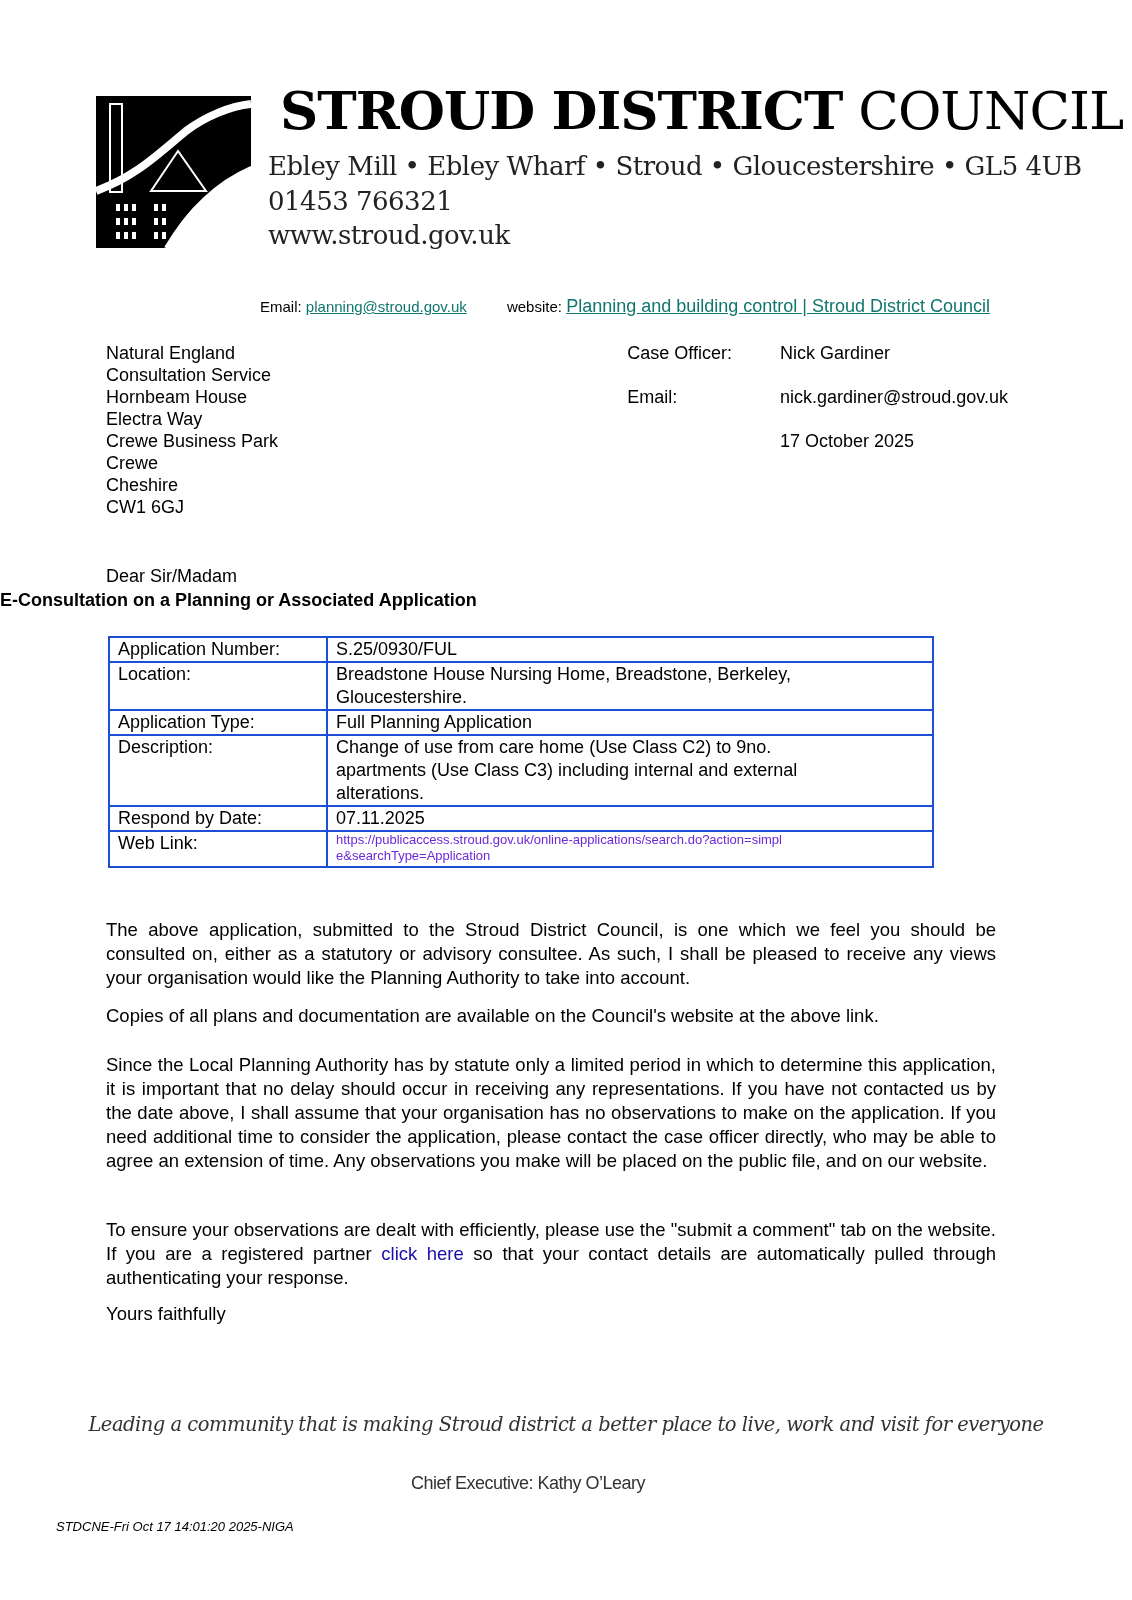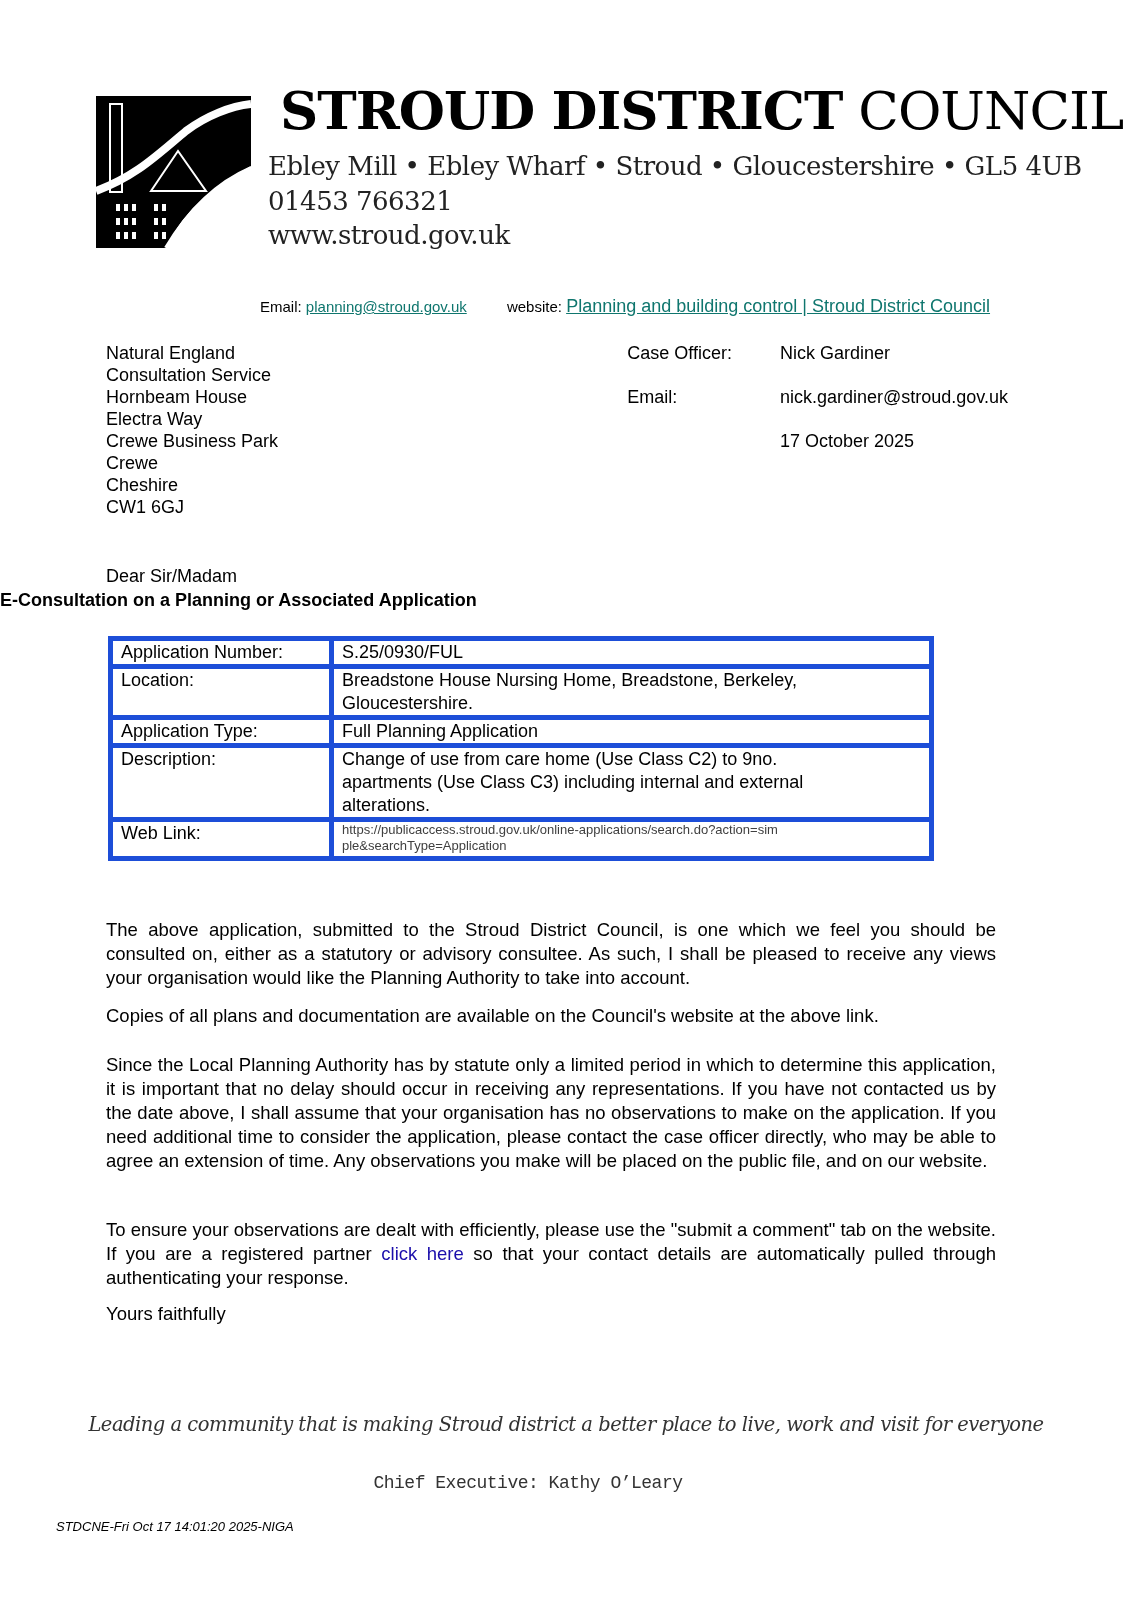--- a/index.html
+++ b/index.html
@@ -12,27 +12,27 @@
   .contact-row a { color: #0f766e; text-decoration: underline; }
   .contact-row .site { margin-left: 36px; }
   .contact-row .site a { font-size: 18px; }
   .address { position: absolute; left: 106px; top: 342px; font-size: 18px; line-height: 22px; }
   .meta { position: absolute; top: 342px; font-size: 18px; line-height: 22px; }
   .meta-labels { right: 400px; }
   .meta-values { left: 780px; }
   .greeting { position: absolute; left: 106px; top: 566px; font-size: 18px; }
   .subject { position: absolute; left: 0; width: 1100px; top: 590px; text-align: left; font-size: 18px; font-weight: bold; }
   table.app { position: absolute; left: 108px; top: 636px; width: 826px; border-collapse: collapse; font-size: 18px; }
-  table.app td { border: 5px solid #1d4ed8; padding: 0 8px; vertical-align: top; line-height: 23px; }
+  table.app td { border: 2px solid #1d4ed8; padding: 0 8px; vertical-align: top; line-height: 23px; }
   table.app td.k { width: 200px; }
-  table.app a { color: #404040; font-size: 13px; line-height: 16px; display: inline-block; }
+  table.app a { color: #6d28d9; font-size: 13px; line-height: 16px; display: inline-block; }
   .para { position: absolute; left: 106px; width: 890px; font-size: 18.5px; line-height: 24px; text-align: justify; }
   .para a { color: #1a0dab; }
   .slogan { position: absolute; left: 0; width: 1132px; top: 1413px; text-align: center; font-family: "DejaVu Serif", serif; font-style: italic; font-size: 19.5px; color: #333; letter-spacing: -0.5px; }
-  .ceo { position: absolute; left: 0; width: 1056px; top: 1473px; text-align: center; font-family: Liberation Mono, monospace; font-size: 18px; color: #333; letter-spacing: -0.5px; }
+  .ceo { position: absolute; left: 0; width: 1056px; top: 1473px; text-align: center; font-family: Liberation Sans, sans-serif; font-size: 18px; color: #333; letter-spacing: -0.5px; }
   .ref { position: absolute; left: 56px; top: 1519px; font-size: 13px; font-style: italic; }
 </style>
 </head>
 <body>
 
 <svg class="logo" viewBox="0 0 155 152">
   <path d="M0 0 L155 0 L155 70 C120 90 90 110 70 152 L0 152 Z" fill="#000"></path>
   <path d="M0 95 C40 80 60 60 90 35 C110 20 135 10 155 8" stroke="#fff" stroke-width="8" fill="none"></path>
   <path d="M70 152 C95 110 125 85 155 72" stroke="#fff" stroke-width="4" fill="none"></path>
   <rect x="14" y="8" width="12" height="88" fill="none" stroke="#fff" stroke-width="2"></rect>
@@ -107,20 +107,24 @@
       </tr>
   <tr>
         <td class="k">Application Type:</td>
         <td>Full Planning Application</td>
       </tr>
   <tr>
         <td class="k">Description:</td>
         <td style="padding-right:110px">Change of use from care home (Use Class C2) to 9no. apartments (Use Class C3) including internal and external alterations.</td>
       </tr>
   <tr>
+        <td class="k">Respond by Date:</td>
+        <td>07.11.2025</td>
+      </tr>
+  <tr>
         <td class="k">Web Link:</td>
         <td style="padding-right:150px"><a style="word-break:break-all">https://publicaccess.stroud.gov.uk/online-applications/search.do?action=simple&amp;searchType=Application</a></td>
       </tr>
 </tbody>
   </table>
 
 <div class="para" style="top:918px">The above application, submitted to the Stroud District Council, is one which we feel you should be consulted on, either as a statutory or advisory consultee. As such, I shall be pleased to receive any views your organisation would like the Planning Authority to take into account.</div>
 <div class="para" style="top:1004px">Copies of all plans and documentation are available on the Council's website at the above link.</div>
 <div class="para" style="top:1053px">Since the Local Planning Authority has by statute only a limited period in which to determine this application, it is important that no delay should occur in receiving any representations.  If you have not contacted us by the date above, I shall assume that your organisation has no observations to make on the application. If you need additional time to consider the application, please contact the case officer directly, who may be able to agree an extension of time. Any observations you make will be placed on the public file, and on our website.</div>
 <div class="para" style="top:1218px"><span>To ensure your observations are dealt with efficiently, please use the "submit a comment" tab on the website. If you are a registered partner </span><a>click here</a><span> so that your contact details are automatically pulled through authenticating your response.</span></div>

